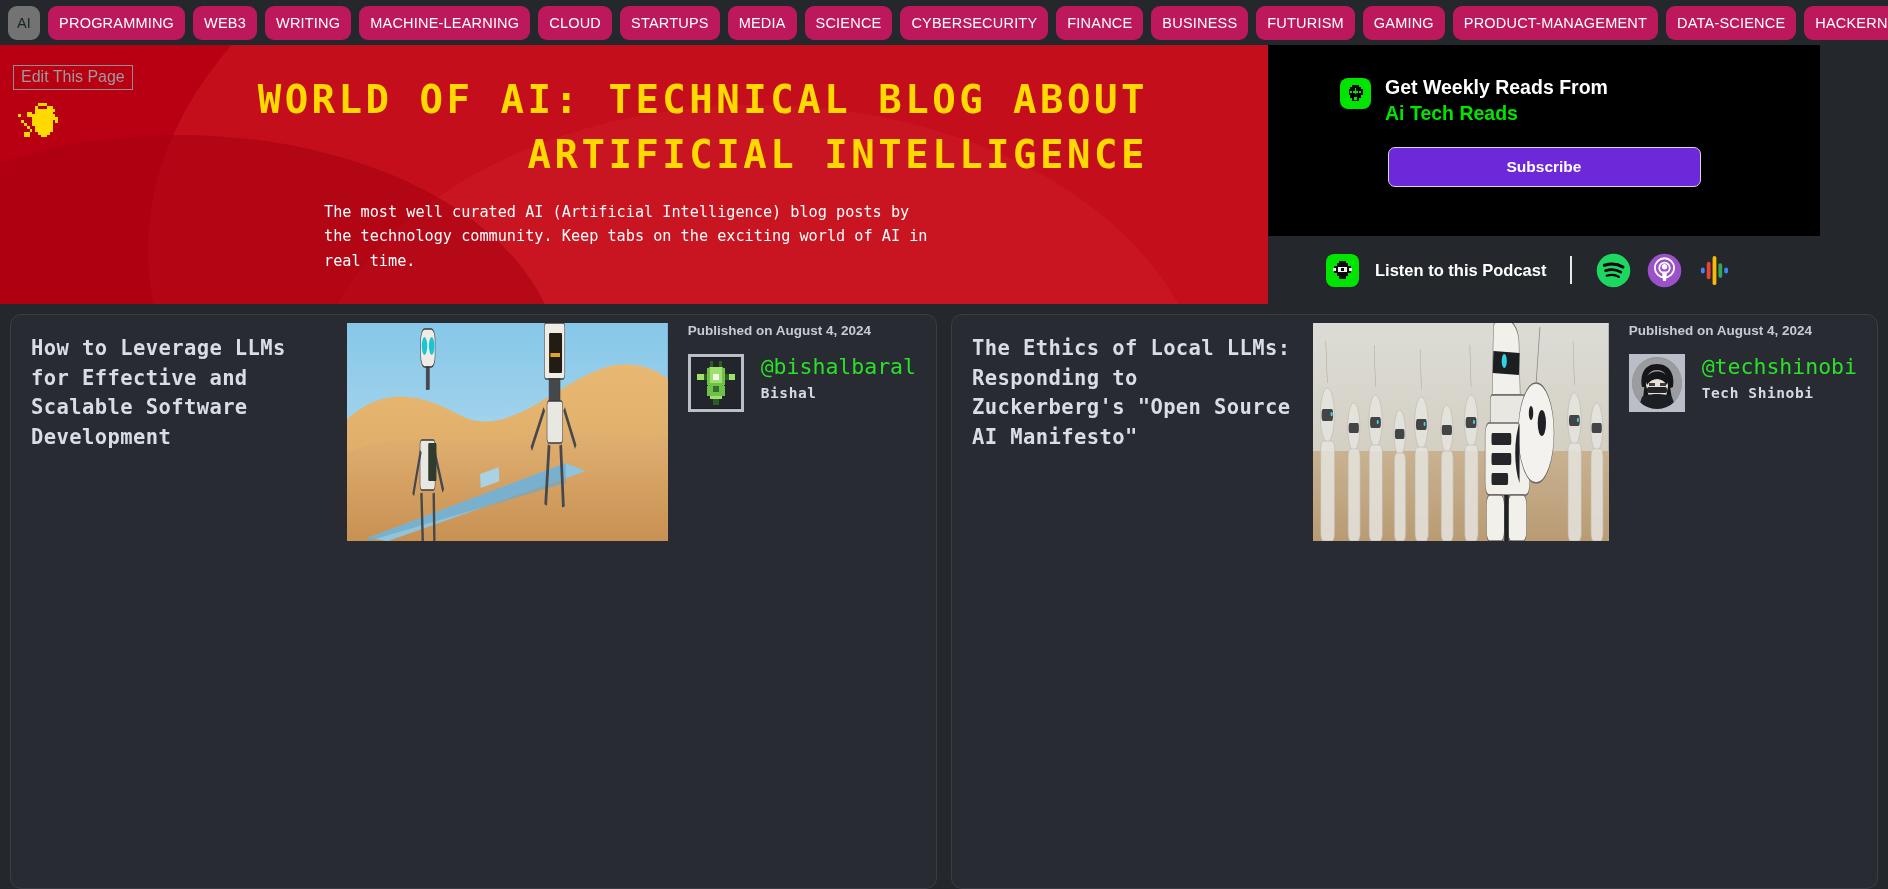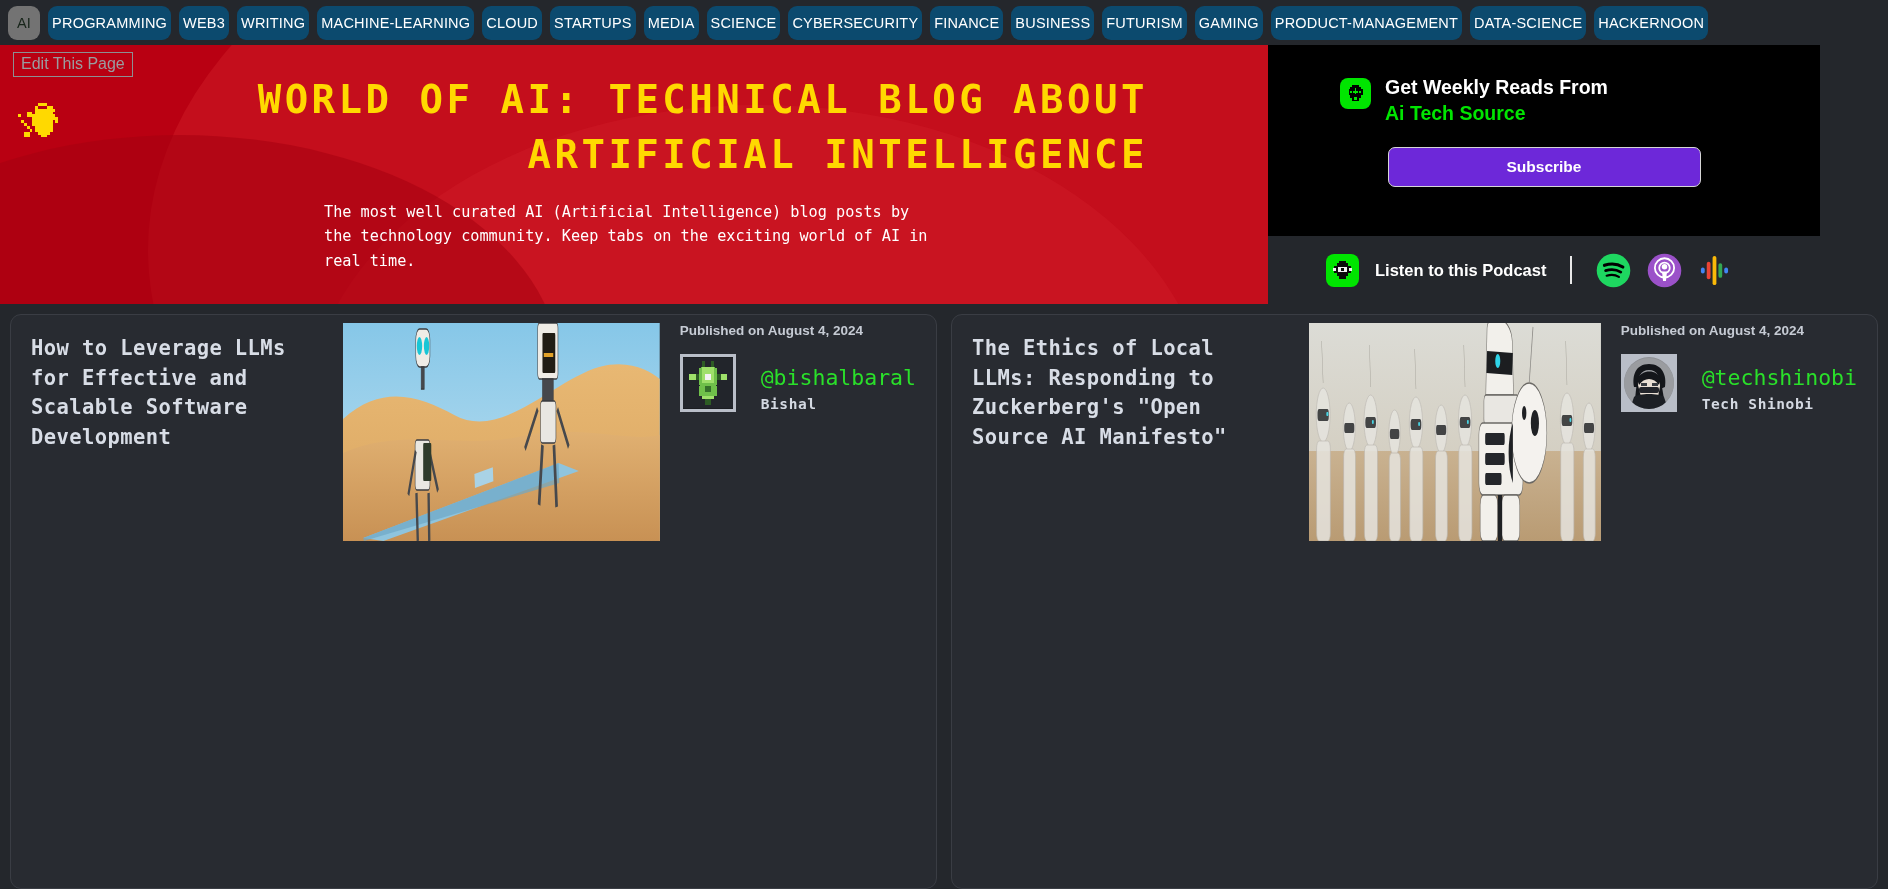--- a/index.html
+++ b/index.html
@@ -17,27 +17,27 @@
     height: 45px;
     background: #24272c;
     display: flex;
     align-items: center;
     gap: 8px;
     padding: 0 0 0 8px;
     white-space: nowrap;
     overflow: hidden;
   }
   .nav-pill {
-    background: #0c4a6e;
+    background: #be185d;
     color: #ffffff;
     border-radius: 9px;
     height: 34px;
     display: flex;
     align-items: center;
-    padding: 0 4px;
+    padding: 0 11px;
     font-size: 14.5px;
     letter-spacing: .2px;
     font-family: "Liberation Sans", sans-serif;
     flex: 0 0 auto;
     cursor: pointer;
   }
   .nav-pill.active {
     background: #737373;
     color: #17251a;
     padding: 0 9px;
@@ -80,21 +80,21 @@
     width: 760px; height: 470px;
     border-radius: 50%;
     left: -200px; top: 90px;
     background: #a60010;
     opacity: .55;
   }
   #hero-inner { position: relative; z-index: 3; height: 100%; }
 
   #edit-page-btn {
     position: absolute;
-    left: 13px; top: 7px;
+    left: 13px; top: 20px;
     border: 1px solid #8d8f92;
     background: transparent;
     color: #9a9ca0;
     font-size: 16px;
     padding: 1px 7px 3px 7px;
     font-family: "Liberation Sans", sans-serif;
     cursor: pointer;
     line-height: 1.2;
   }
 
@@ -219,22 +219,22 @@
     padding: 8px 0 0 0;
   }
   .card-date {
     color: #c6cbd4;
     font-size: 13.5px;
     font-weight: bold;
     padding: 0 20px;
   }
   .card-author {
     display: flex;
-    align-items: flex-end;
-    gap: 25px;
+    align-items: flex-start;
+    gap: 17px;
     padding: 16px 20px 0 20px;
   }
   .avatar-wrap {
     width: 56px; height: 58px;
     background: #b9bec8;
     padding: 3px;
     flex: 0 0 auto;
     position: relative;
   }
   .avatar-inner {
@@ -372,21 +372,21 @@
               <rect x="11" y="6" width="2" height="7"></rect>
               <rect x="9" y="9" width="6" height="2"></rect>
               <rect x="6" y="9" width="2" height="2"></rect>
               <rect x="16" y="9" width="2" height="2"></rect>
               <rect x="10" y="16" width="4" height="3"></rect>
             </g>
           </svg>
         </div>
         <div>
           <div class="nl-txt1">Get Weekly Reads From</div>
-          <div class="nl-txt2">Ai Tech Source</div>
+          <div class="nl-txt2">Ai Tech Reads</div>
         </div>
       </div>
       <button id="subscribe-btn">Subscribe</button>
     </div>
 
     <div id="podcast">
       <div class="pc-badge">
         <svg width="23" height="23" viewBox="0 0 24 24" shape-rendering="crispEdges">
           <g fill="#0a0a0a">
             <rect x="8" y="2" width="8" height="2"></rect>

